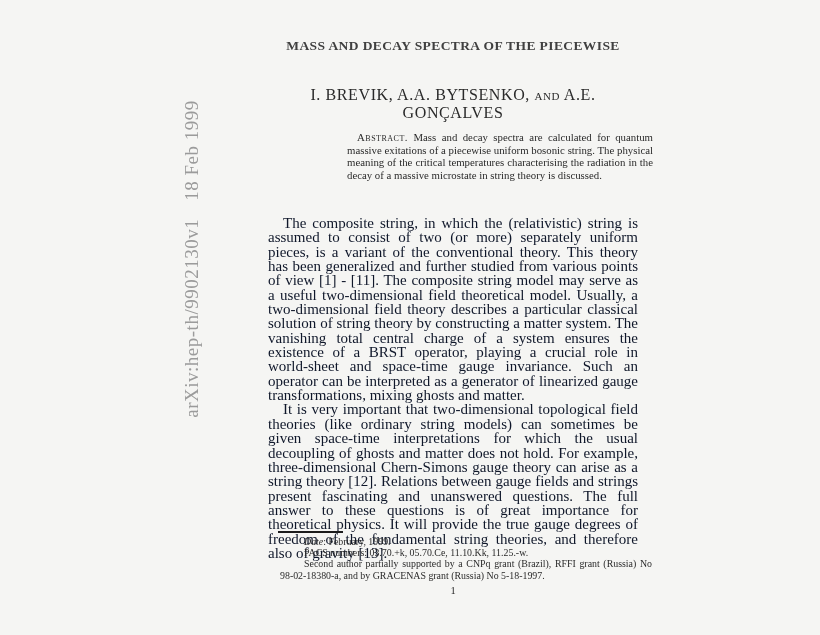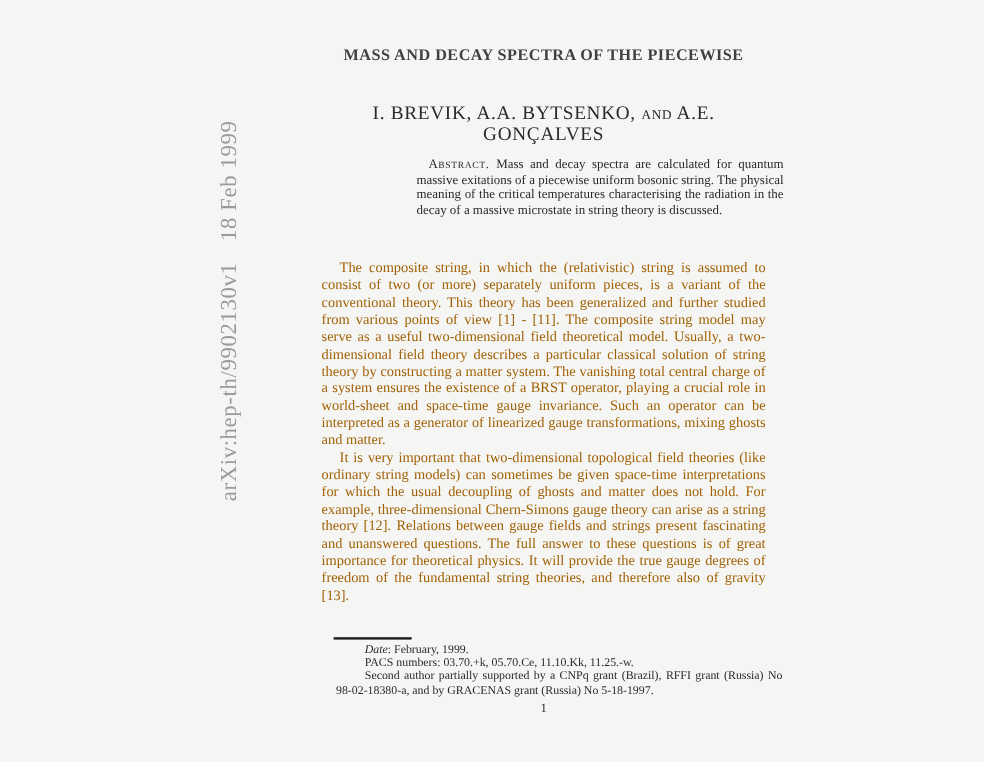--- a/index.html
+++ b/index.html
@@ -29,22 +29,22 @@
     font-variant:small-caps;color:#2a2a2a;
   }
   .abstract{
     position:absolute;left:302px;top:131px;width:306px;
     font-size:10.8px;line-height:12.7px;text-align:justify;text-indent:10px;
     color:#2a2a2a;
     margin-left:45px;
   }
   .body{
     position:absolute;left:268px;top:216px;width:370px;
-    font-size:12px;line-height:14.35px;text-align:justify;
-    color:#a16207;
+    font-size:15px;line-height:14.35px;text-align:justify;
+    color:#0f172a;
   }
   .body .para{text-indent:15px;}
   .fnrule{
     position:absolute;left:278px;top:531px;width:65px;height:2px;
     background:#1c1c1c;
   }
   .footnotes{
     position:absolute;left:280px;top:536px;width:372px;
     font-size:9.9px;line-height:11.2px;text-align:justify;color:#2a2a2a;font-family:Liberation Serif, serif;
   }

